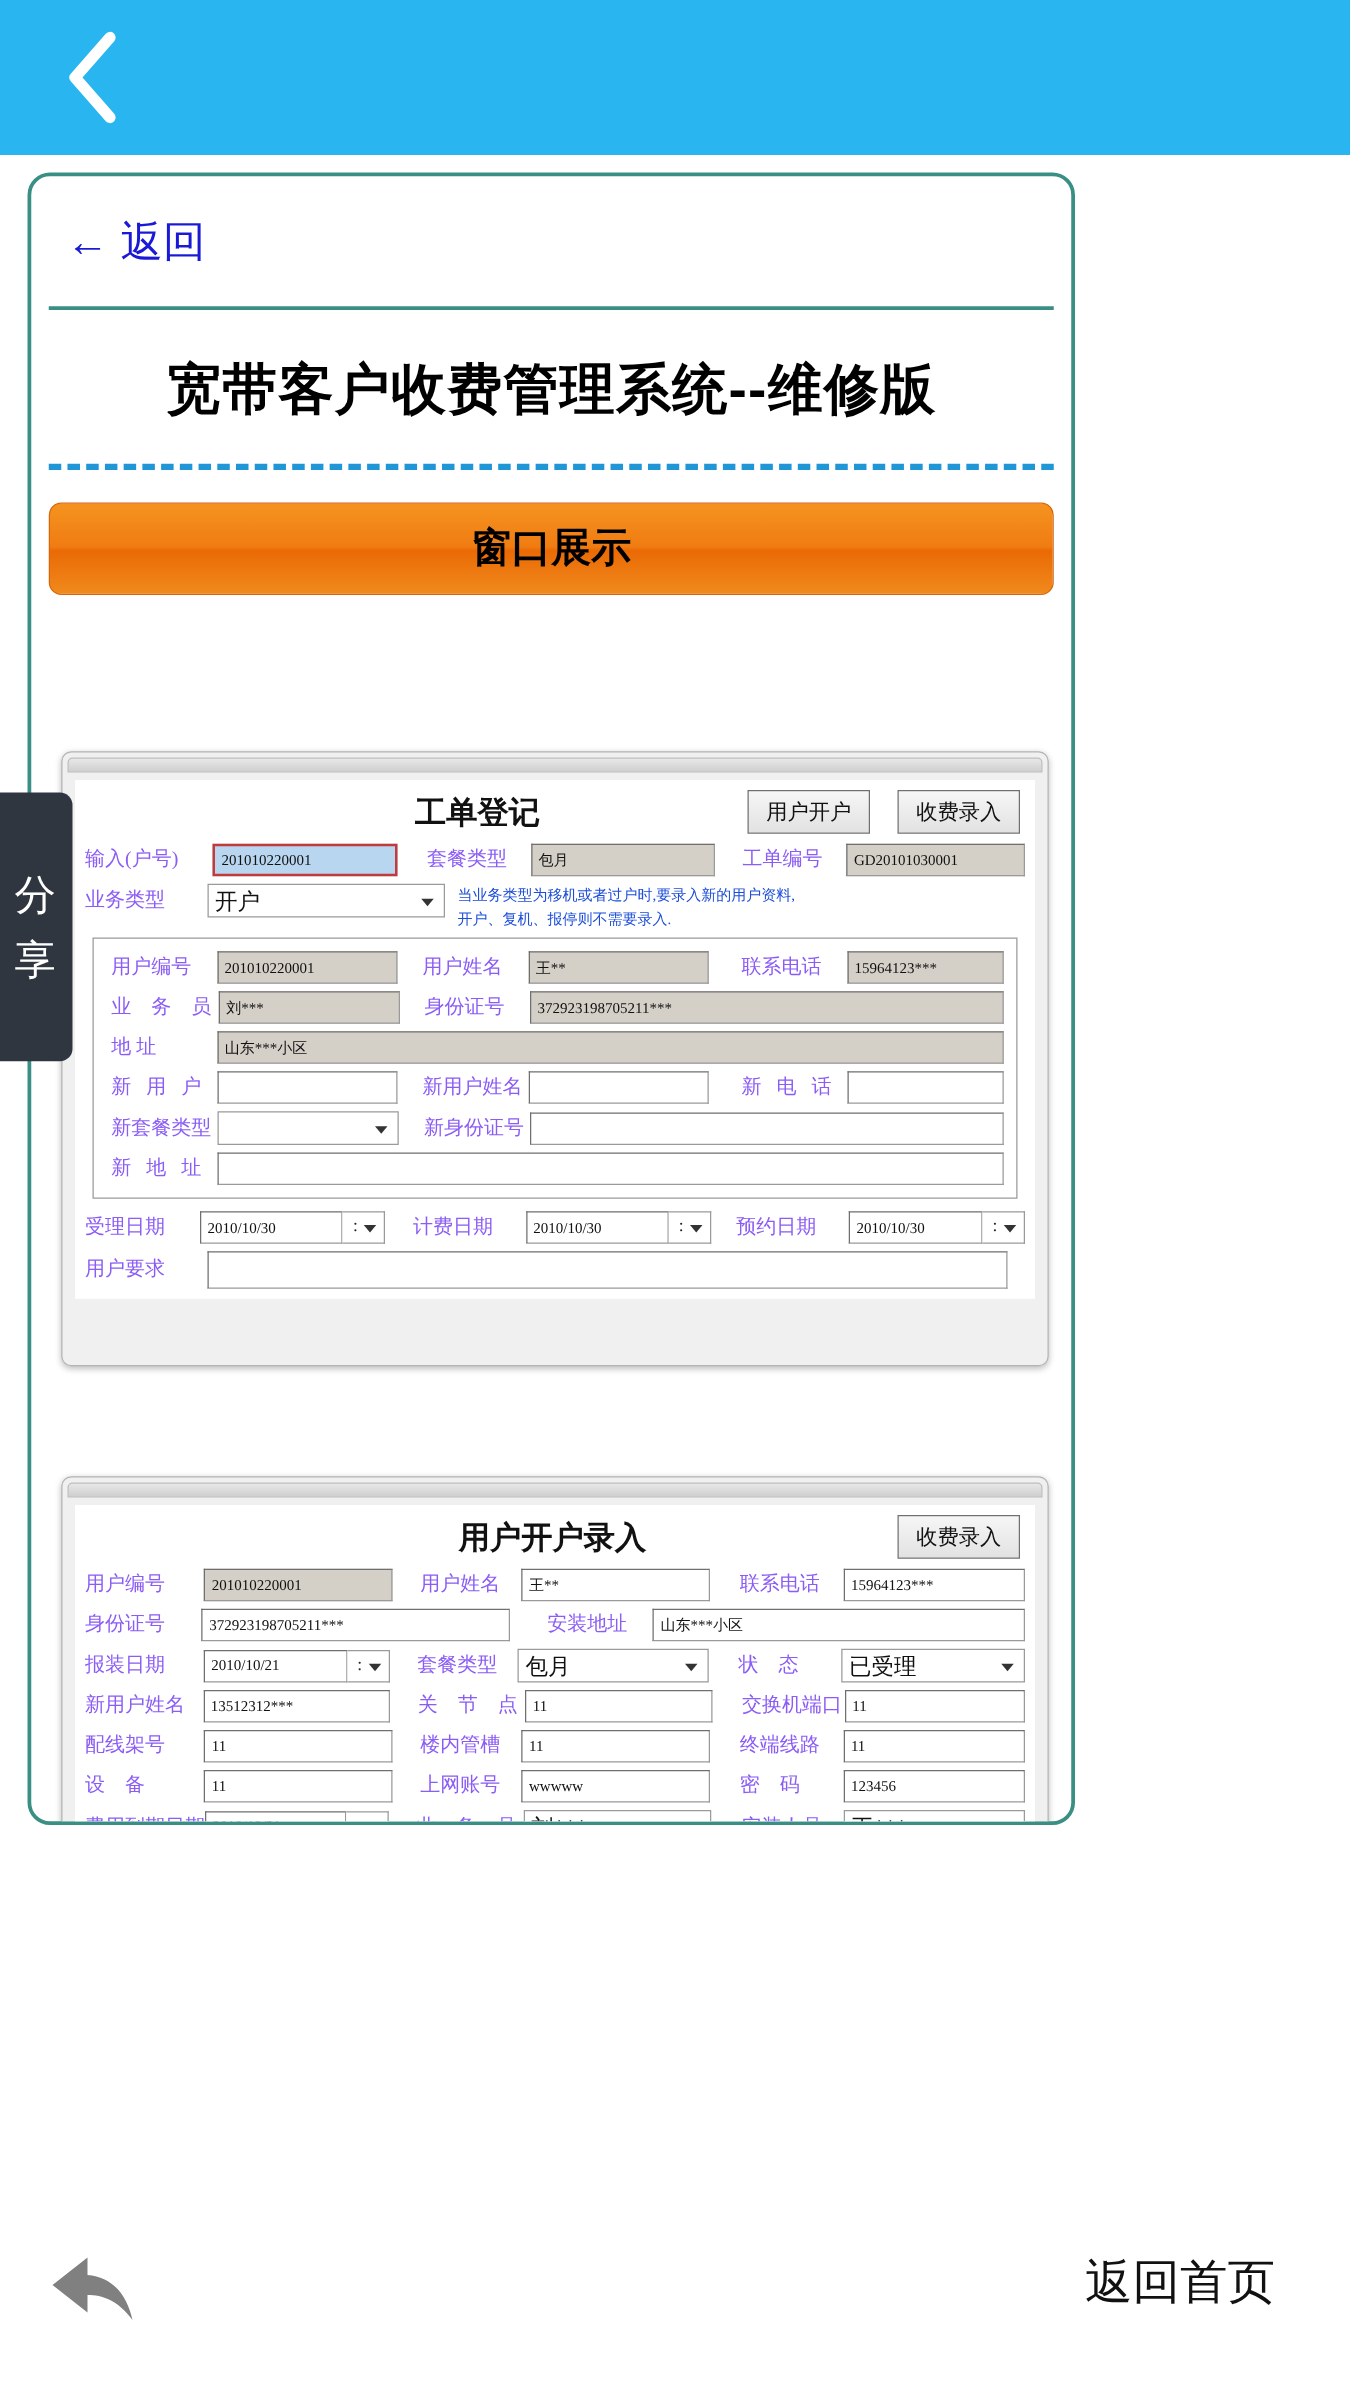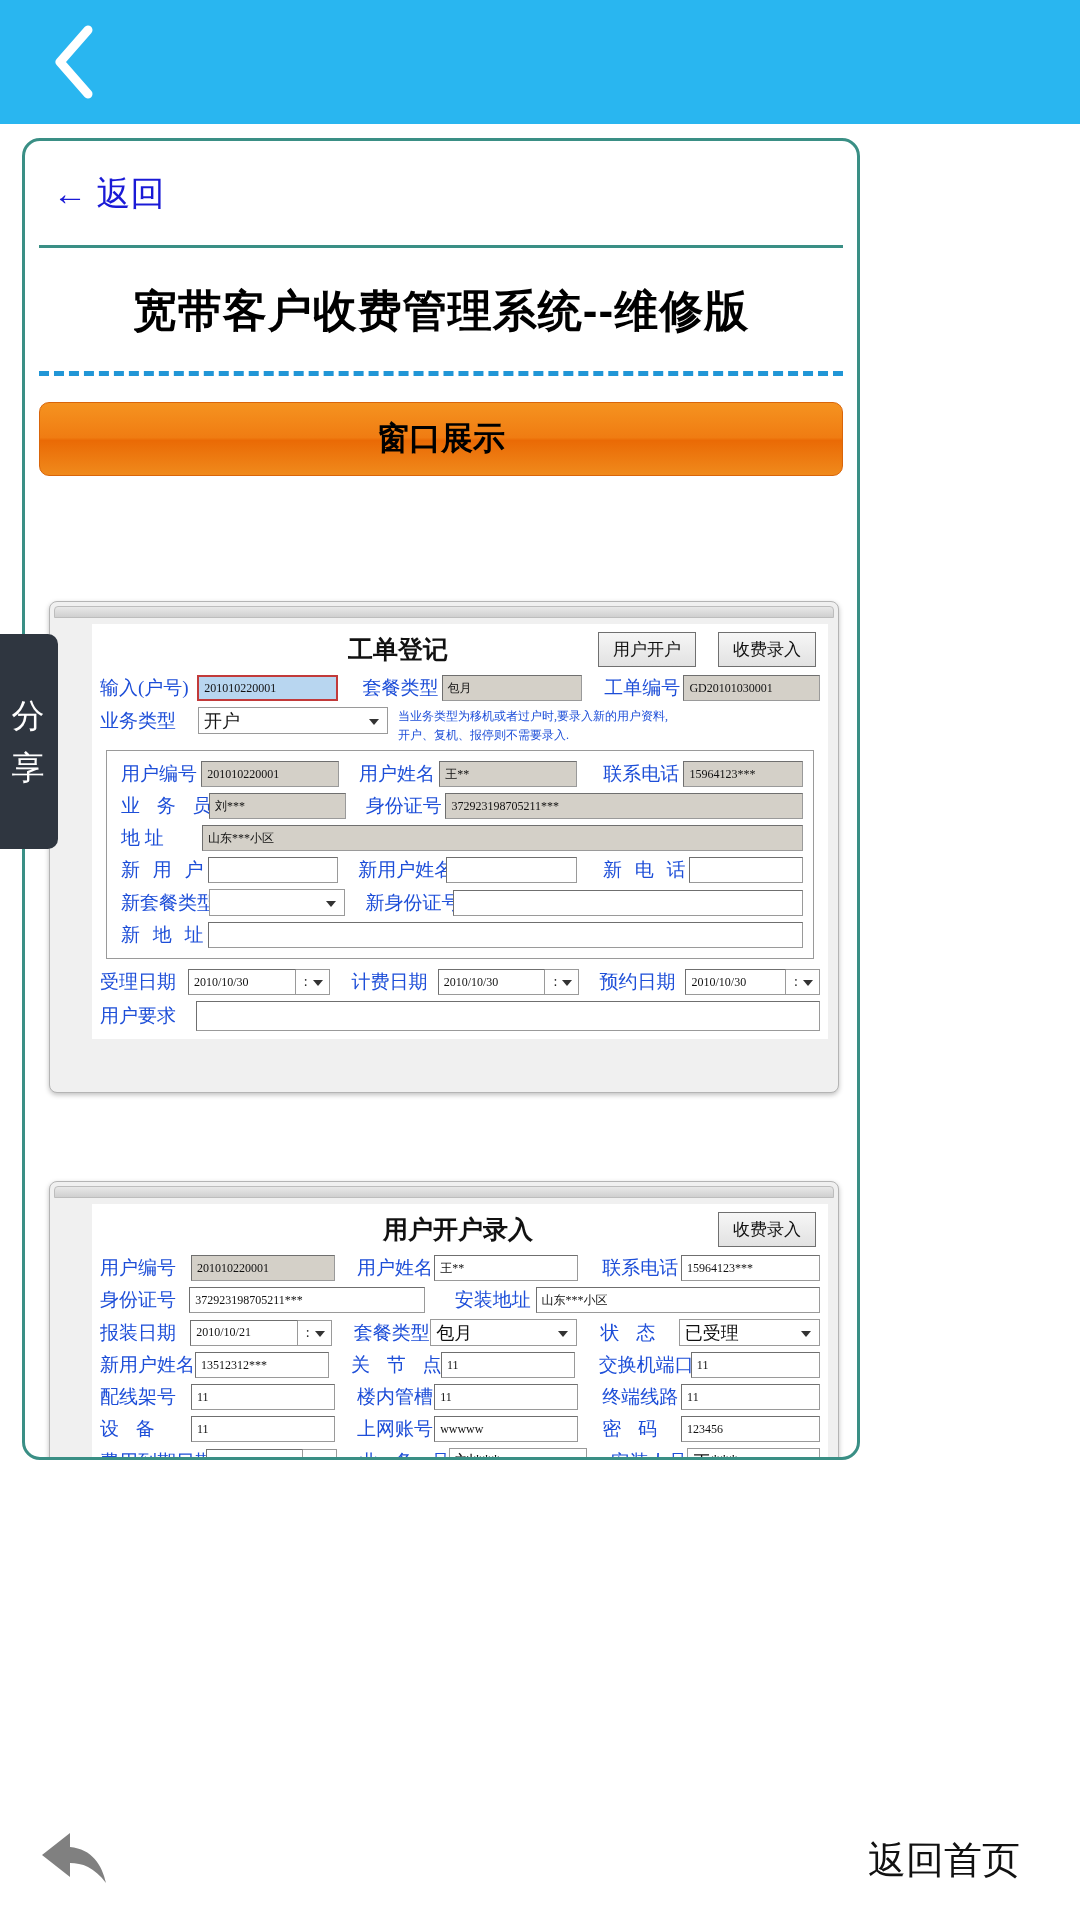--- a/index.html
+++ b/index.html
@@ -114,21 +114,21 @@
   .winshot.second { top: 1040px; height: 400px; overflow: hidden; }
 
   .win-titlebar {
     height: 12px;
     background: linear-gradient(to bottom,#e8e8e8,#cfcfcf);
     border: 1px solid #bdbdbd;
     border-radius: 4px 4px 0 0;
     margin: -4px -6px 6px -6px;
   }
 
-  .win-body { background: #fff; padding: 6px 8px 8px 8px; margin-left: 32px; }
+  .win-body { background: #fff; padding: 6px 8px 8px 8px; }
 
   .form-head {
     display: flex; align-items: center; justify-content: flex-end;
     gap: 22px;
     padding: 2px 4px 8px 0;
   }
   .form-head .ftitle {
     flex: 1;
     text-align: center;
     font-size: 25px;
@@ -141,21 +141,21 @@
     background: linear-gradient(to bottom,#f6f6f6,#e2e2e2);
     font-size: 17px;
     padding: 5px 14px;
     color: #111;
     white-space: nowrap;
     font-family: "Liberation Serif", serif;
   }
 
   .row { display: flex; align-items: center; margin-bottom: 6px; }
   .lbl {
-    font-size: 19px; color: #1d4ed8;
+    font-size: 16px; color: #8b5cf6;
     white-space: nowrap;
     line-height: 20px;
   }
   .lbl.sp { letter-spacing: 6px; }
   .lbl.two { line-height: 18px; }
 
   .fld {
     border: 1px solid #9a9a9a;
     border-top-color: #6f6f6f;
     border-left-color: #6f6f6f;
@@ -256,21 +256,21 @@
     line-height: 52px;
     letter-spacing: 2px;
   }
 
   
   .bottombar {
     position: absolute;
     left: 0; bottom: 0;
     width: 1080px; height: 120px;
     background: #fff;
-    display: flex; align-items: center;
+    display: flex; 
     justify-content: space-between;
     padding: 0 60px 0 36px;
   }
   .home-label { font-size: 38px; color: #111; }
 </style>
 </head>
 <body>
 
 <div class="appbar">
   <div class="back-chevron">

